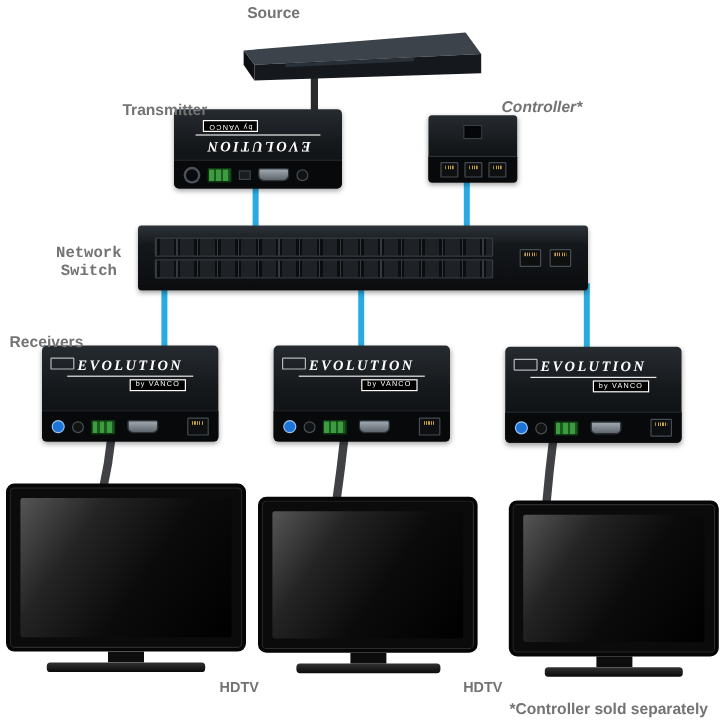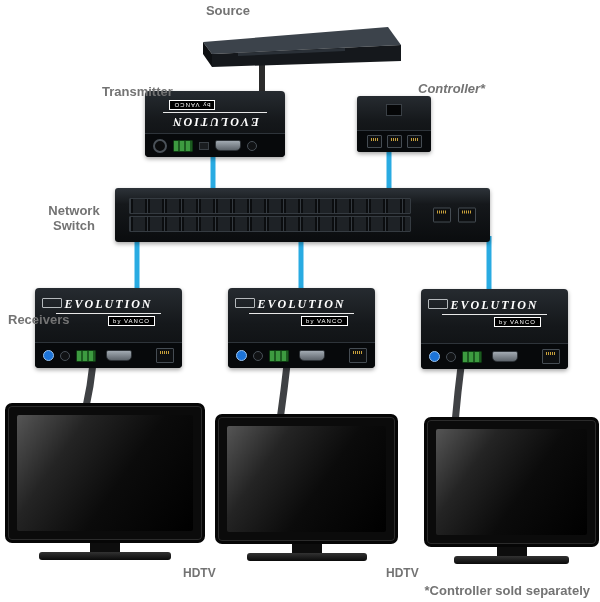--- a/index.html
+++ b/index.html
@@ -247,22 +247,22 @@
     <div class="tv-frame" style="height:130px;">
       <div class="tv-screen"></div>
     </div>
     <div class="tv-neck"></div>
     <div class="tv-base" style="width:115px;"></div>
   </div>
 
   <div class="label center" style="left:196px;top:3px;width:64px;">Source</div>
   <div class="label" style="left:102px;top:84px;">Transmitter</div>
   <div class="label" style="left:418px;top:81px;font-style:italic;">Controller*</div>
-  <div class="label center" style="left:38px;top:203px;width:72px;">
+  <div class="label center" style="left:38px;top:203px;width:72px;font-family:Liberation Mono, monospace;">
     <span style="display:block;">Network</span>
     <span style="display:block;text-align:center;">Switch</span>
   </div>
-  <div class="label" style="left:8px;top:277px;margin-top:35px;">Receivers</div>
+  <div class="label" style="left:8px;top:277px;">Receivers</div>
   <div class="label" style="left:183px;top:566px;font-size:12px;">HDTV</div>
   <div class="label" style="left:386px;top:566px;font-size:12px;">HDTV</div>
   <div class="label footnote" style="right:10px;top:583px;">*Controller sold separately</div>
 
 </div>
 
 </body></html>

